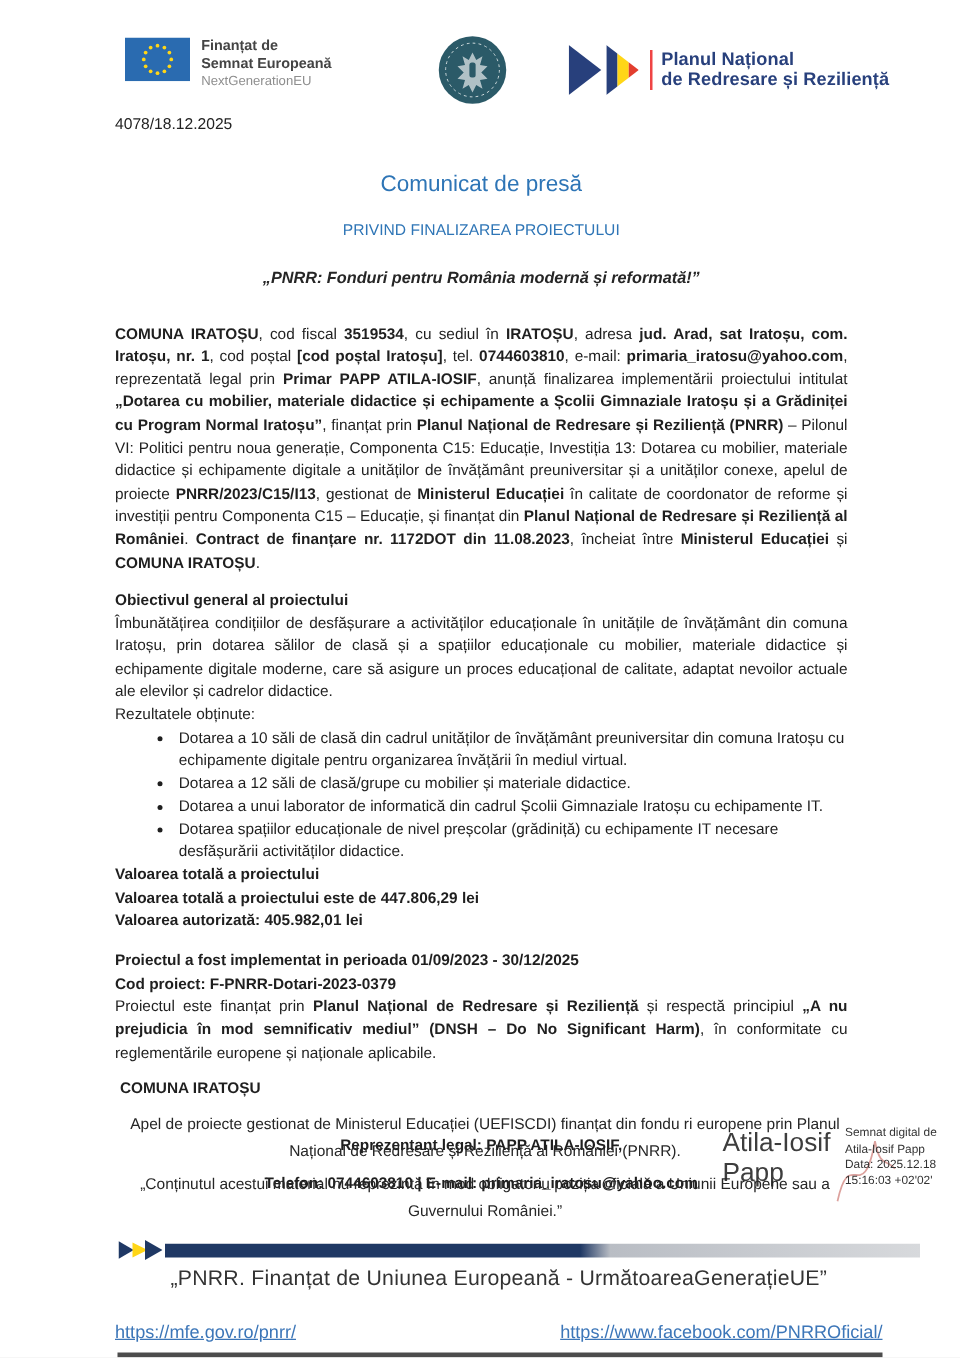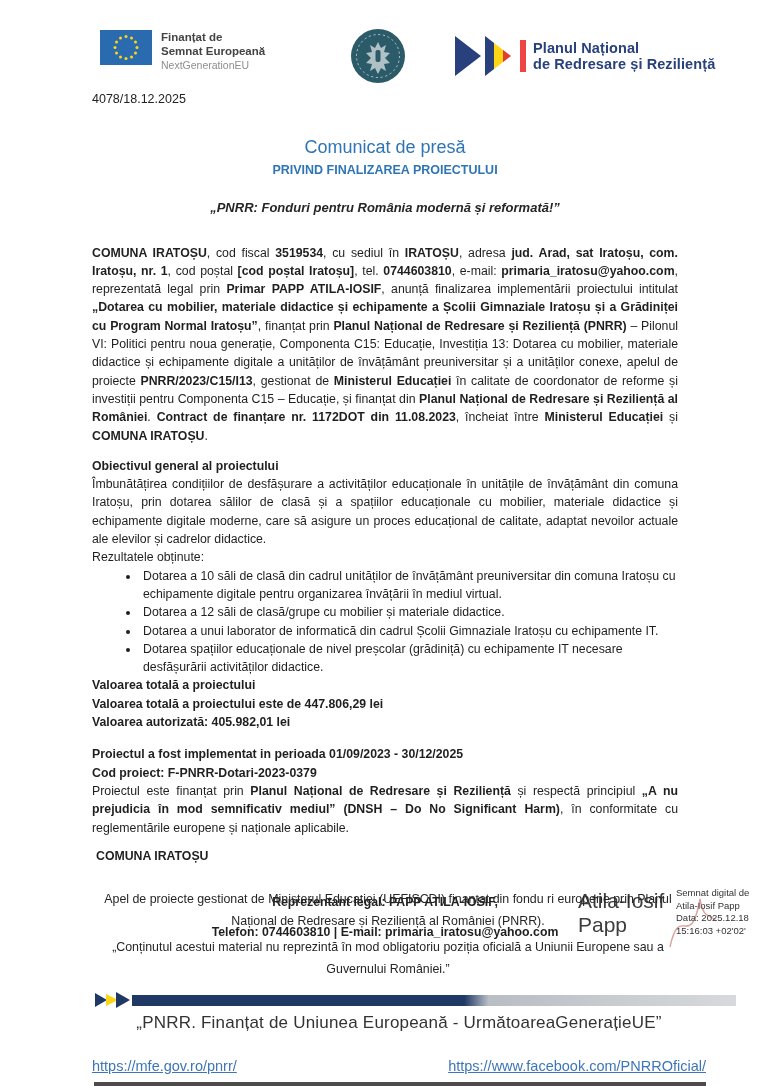--- a/index.html
+++ b/index.html
@@ -11,28 +11,28 @@
   .b { font-weight:700; }
 
   
   .logo-row { position:absolute; top:28px; left:100px; right:36px; height:62px; }
   .eu-logo { position:absolute; left:0; top:2px; display:flex; gap:9px; align-items:flex-start; }
   .eu-text { padding-top:1px; }
   .eu-text .l1, .eu-text .l2 { font-size:11.5px; font-weight:700; color:#444; line-height:13.5px; }
   .eu-text .l3 { font-size:10.5px; color:#8e8e8e; line-height:14px; }
   .gov-seal { position:absolute; left:250px; top:0; }
   .pnrr-logo { position:absolute; left:355px; top:6px; display:flex; align-items:center; }
-  .pnrr-text { border-left:6px solid #ef4444; margin-left:7px; padding-left:7px;
+  .pnrr-text { border-left:2px solid #ef4444; margin-left:7px; padding-left:7px;
     color:#28407c; font-weight:700; font-size:14.5px; line-height:16px; letter-spacing:0.1px; }
 
   
   .doc-number { position:absolute; top:92px; left:92px; font-size:12.5px; color:#222; }
   .doc { position:absolute; top:136px; left:92px; width:586px; font-size:12.3px; line-height:18.3px; }
   .title { text-align:center; color:#2e75b6; font-size:18px; line-height:22px; }
-  .subtitle { text-align:center; color:#2e75b6; font-size:12.5px; font-weight:700; margin-top:3px; }
+  .subtitle { text-align:center; color:#2e75b6; font-size:12.5px; font-weight:400; margin-top:17px; }
   .motto { text-align:center; font-size:13px; font-weight:700; font-style:italic; margin-top:20px; color:#262626; }
   .intro { margin-top:26px; text-align:justify; }
   .sec-head { font-weight:700; margin-top:12px; }
   .just { text-align:justify; }
   ul.results { list-style:disc; padding-left:48px; margin:0; }
   ul.results li { padding-left:3px; }
   .bold-line { font-weight:700; }
   .impl { margin-top:14px; }
   .comuna { font-weight:700; margin-top:10px; padding-left:4px; }
 

